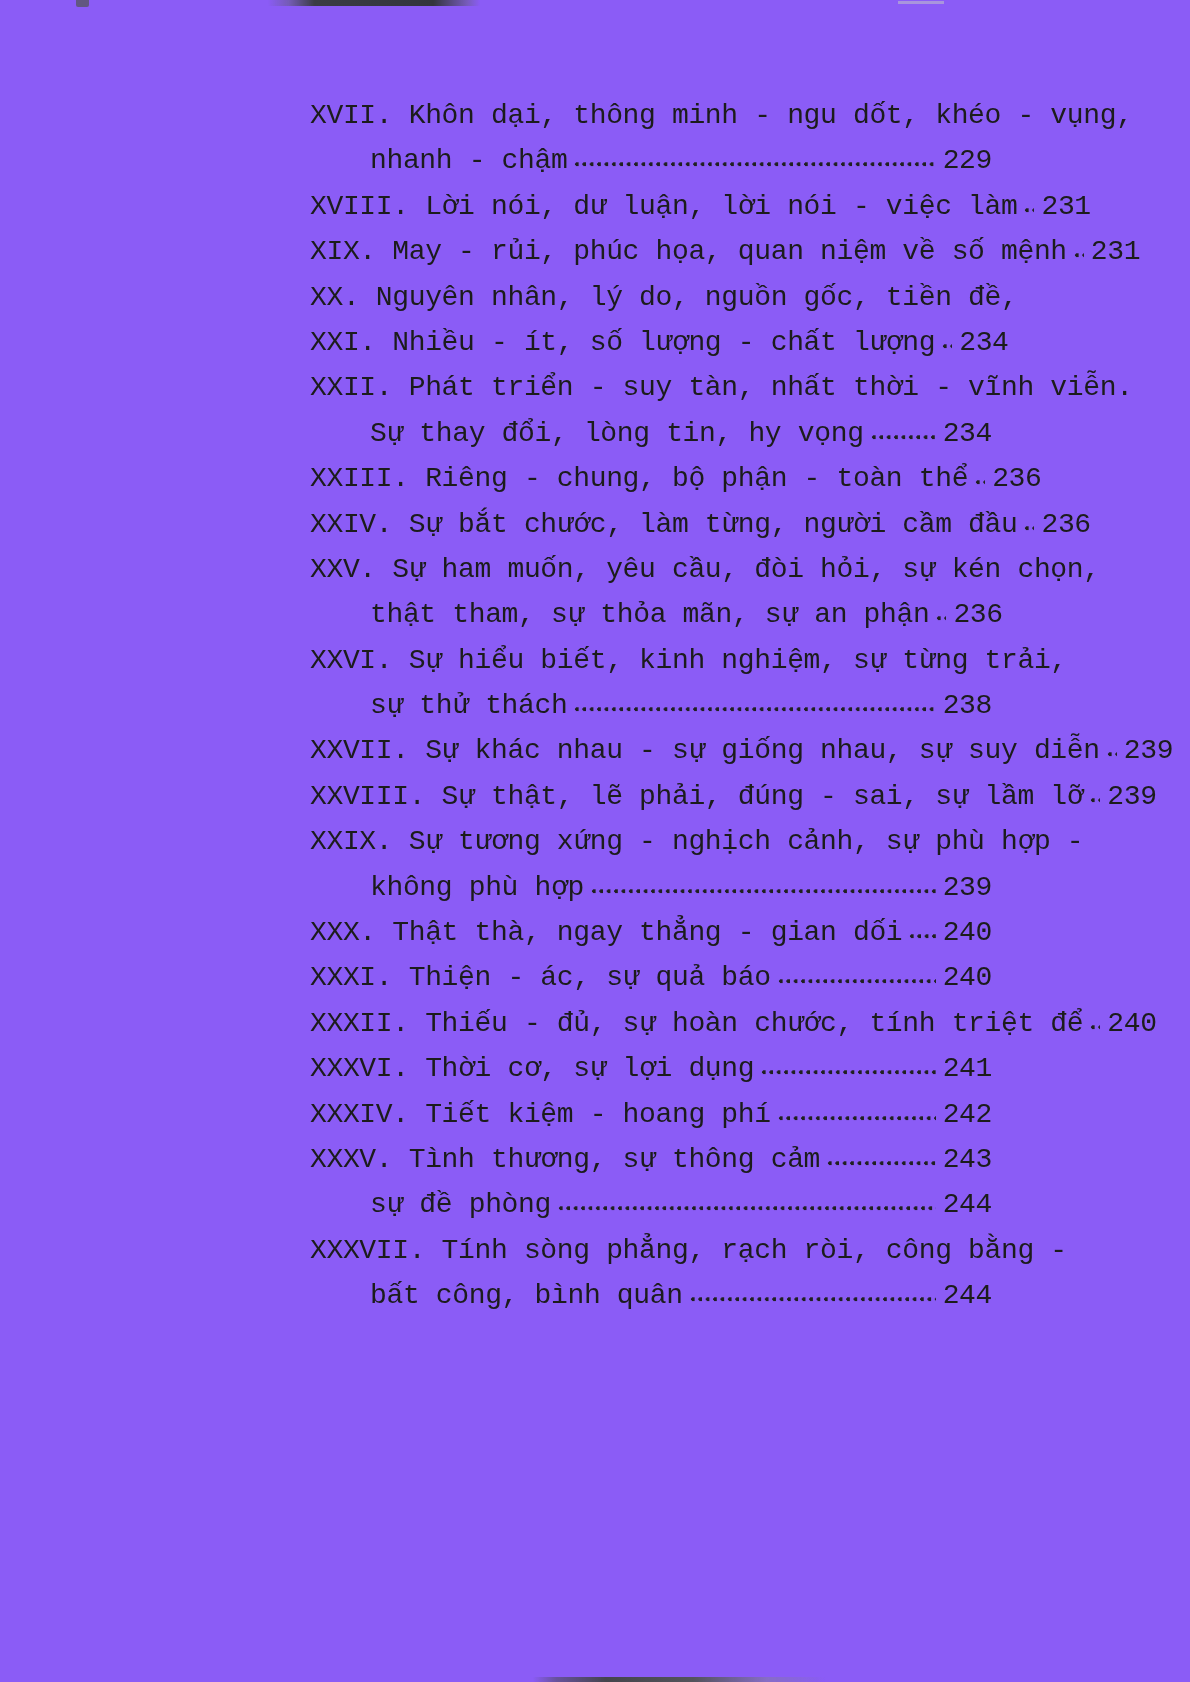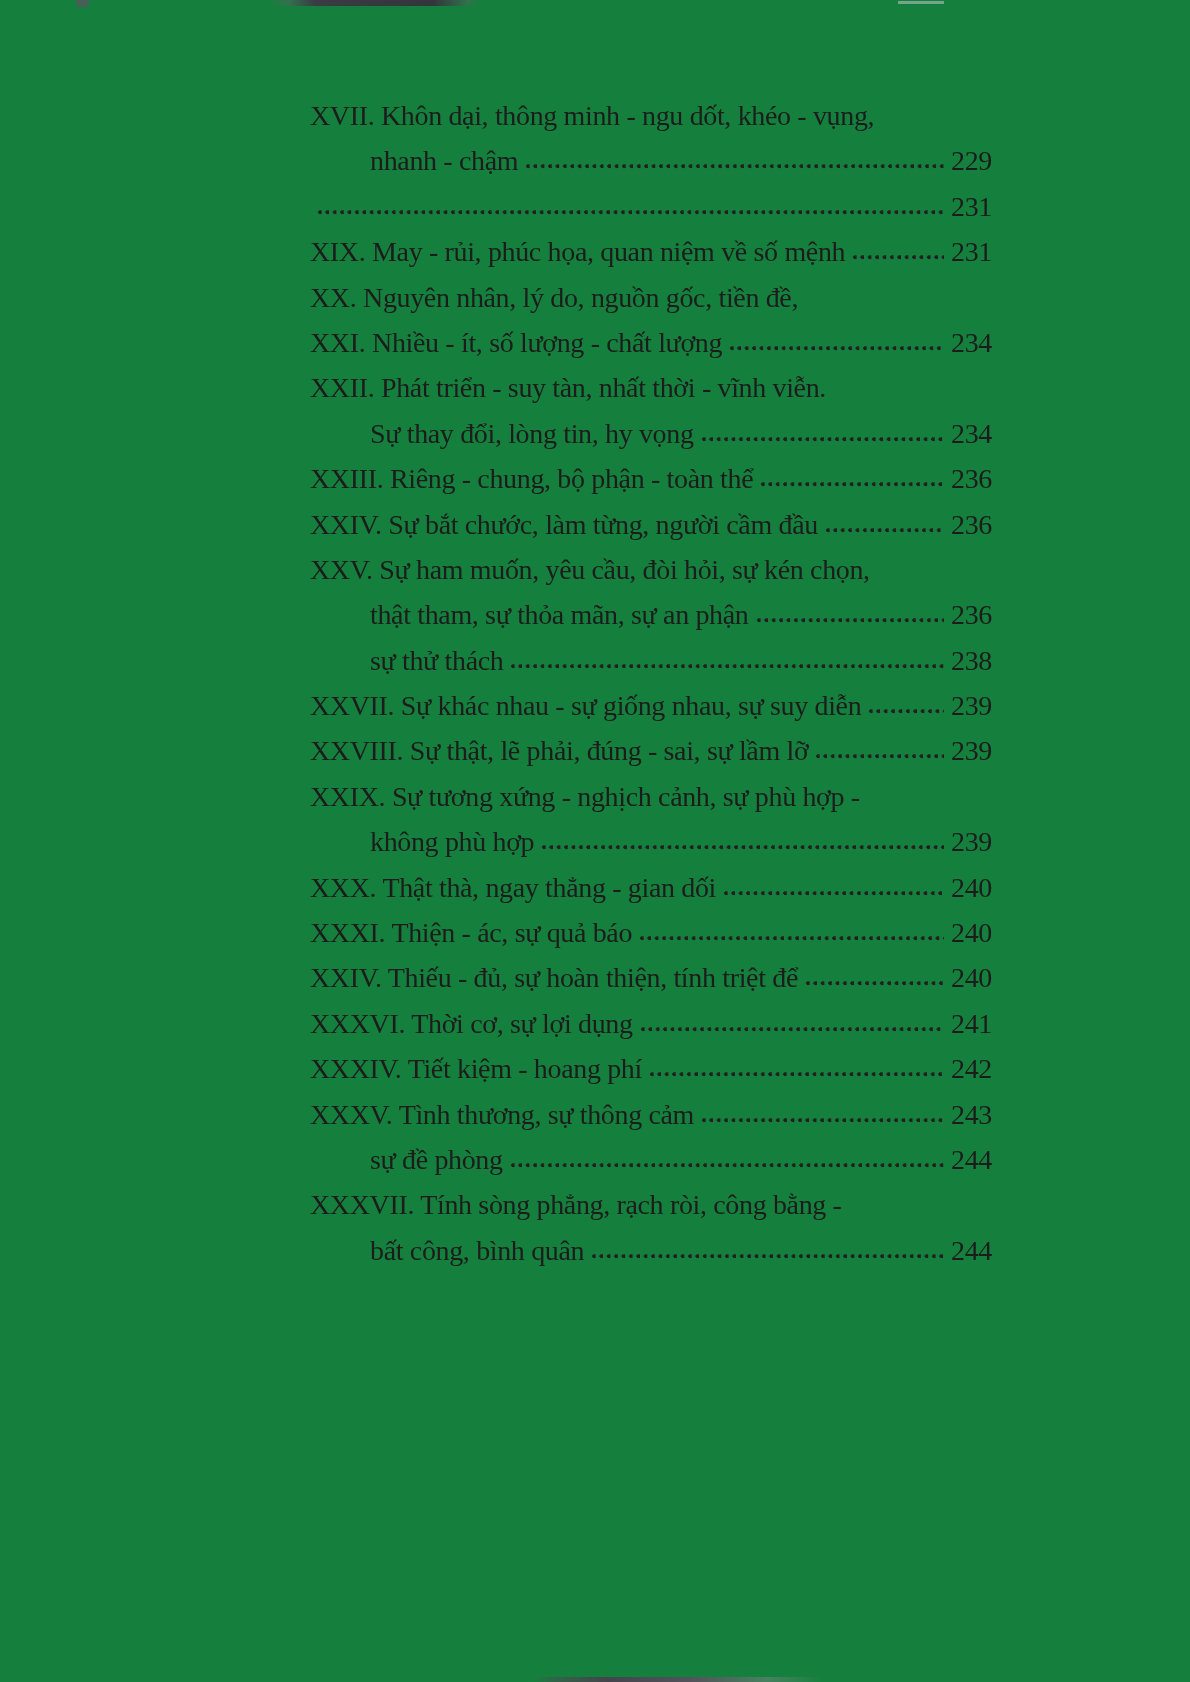--- a/index.html
+++ b/index.html
@@ -5,21 +5,22 @@
   html, body { margin: 0; padding: 0; }
   body {
     width: 1190px; height: 1682px;
     background: #ffffff;
     font-family: "Liberation Serif", "DejaVu Serif", serif;
     position: relative;
     overflow: hidden;
   }
   .page {
     position: absolute; inset: 0;
-    background: #15803d;
+    background: #8b5cf6;
+    font-family: Liberation Mono, monospace;
   }
   
   .artifact { position: absolute; pointer-events: none; }
   .artifact.top-speck {
     left: 76px; top: 0; width: 13px; height: 7px;
     background: #55565c; opacity: .75; filter: blur(.6px);
     border-radius: 0 0 2px 2px;
   }
   .artifact.top-bar {
     left: 268px; top: 0; width: 212px; height: 6px;
@@ -83,20 +84,21 @@
   <div class="toc" id="toc">
       <div class="toc-row">
         <span class="toc-text">XVII. Khôn dại, thông minh - ngu dốt, khéo - vụng,</span>
       </div>
       <div class="toc-row indent">
         <span class="toc-text">nhanh - chậm</span>
         <span class="toc-leader"></span>
         <span class="toc-page">229</span>
       </div>
       <div class="toc-row">
+        <span class="toc-text">XVIII. Lời nói, dư luận, lời nói - việc làm</span>
         <span class="toc-leader"></span>
         <span class="toc-page">231</span>
       </div>
       <div class="toc-row">
         <span class="toc-text">XIX. May - rủi, phúc họa, quan niệm về số mệnh</span>
         <span class="toc-leader"></span>
         <span class="toc-page">231</span>
       </div>
       <div class="toc-row">
         <span class="toc-text">XX. Nguyên nhân, lý do, nguồn gốc, tiền đề,</span>
@@ -125,20 +127,23 @@
         <span class="toc-page">236</span>
       </div>
       <div class="toc-row">
         <span class="toc-text">XXV. Sự ham muốn, yêu cầu, đòi hỏi, sự kén chọn,</span>
       </div>
       <div class="toc-row indent">
         <span class="toc-text">thật tham, sự thỏa mãn, sự an phận</span>
         <span class="toc-leader"></span>
         <span class="toc-page">236</span>
       </div>
+      <div class="toc-row">
+        <span class="toc-text">XXVI. Sự hiểu biết, kinh nghiệm, sự từng trải,</span>
+      </div>
       <div class="toc-row indent">
         <span class="toc-text">sự thử thách</span>
         <span class="toc-leader"></span>
         <span class="toc-page">238</span>
       </div>
       <div class="toc-row">
         <span class="toc-text">XXVII. Sự khác nhau - sự giống nhau, sự suy diễn</span>
         <span class="toc-leader"></span>
         <span class="toc-page">239</span>
       </div>
@@ -159,21 +164,21 @@
         <span class="toc-text">XXX. Thật thà, ngay thẳng - gian dối</span>
         <span class="toc-leader"></span>
         <span class="toc-page">240</span>
       </div>
       <div class="toc-row">
         <span class="toc-text">XXXI. Thiện - ác, sự quả báo</span>
         <span class="toc-leader"></span>
         <span class="toc-page">240</span>
       </div>
       <div class="toc-row">
-        <span class="toc-text">XXIV. Thiếu - đủ, sự hoàn thiện, tính triệt để</span>
+        <span class="toc-text">XXXII. Thiếu - đủ, sự hoàn chước, tính triệt để</span>
         <span class="toc-leader"></span>
         <span class="toc-page">240</span>
       </div>
       <div class="toc-row">
         <span class="toc-text">XXXVI. Thời cơ, sự lợi dụng</span>
         <span class="toc-leader"></span>
         <span class="toc-page">241</span>
       </div>
       <div class="toc-row">
         <span class="toc-text">XXXIV. Tiết kiệm - hoang phí</span>

